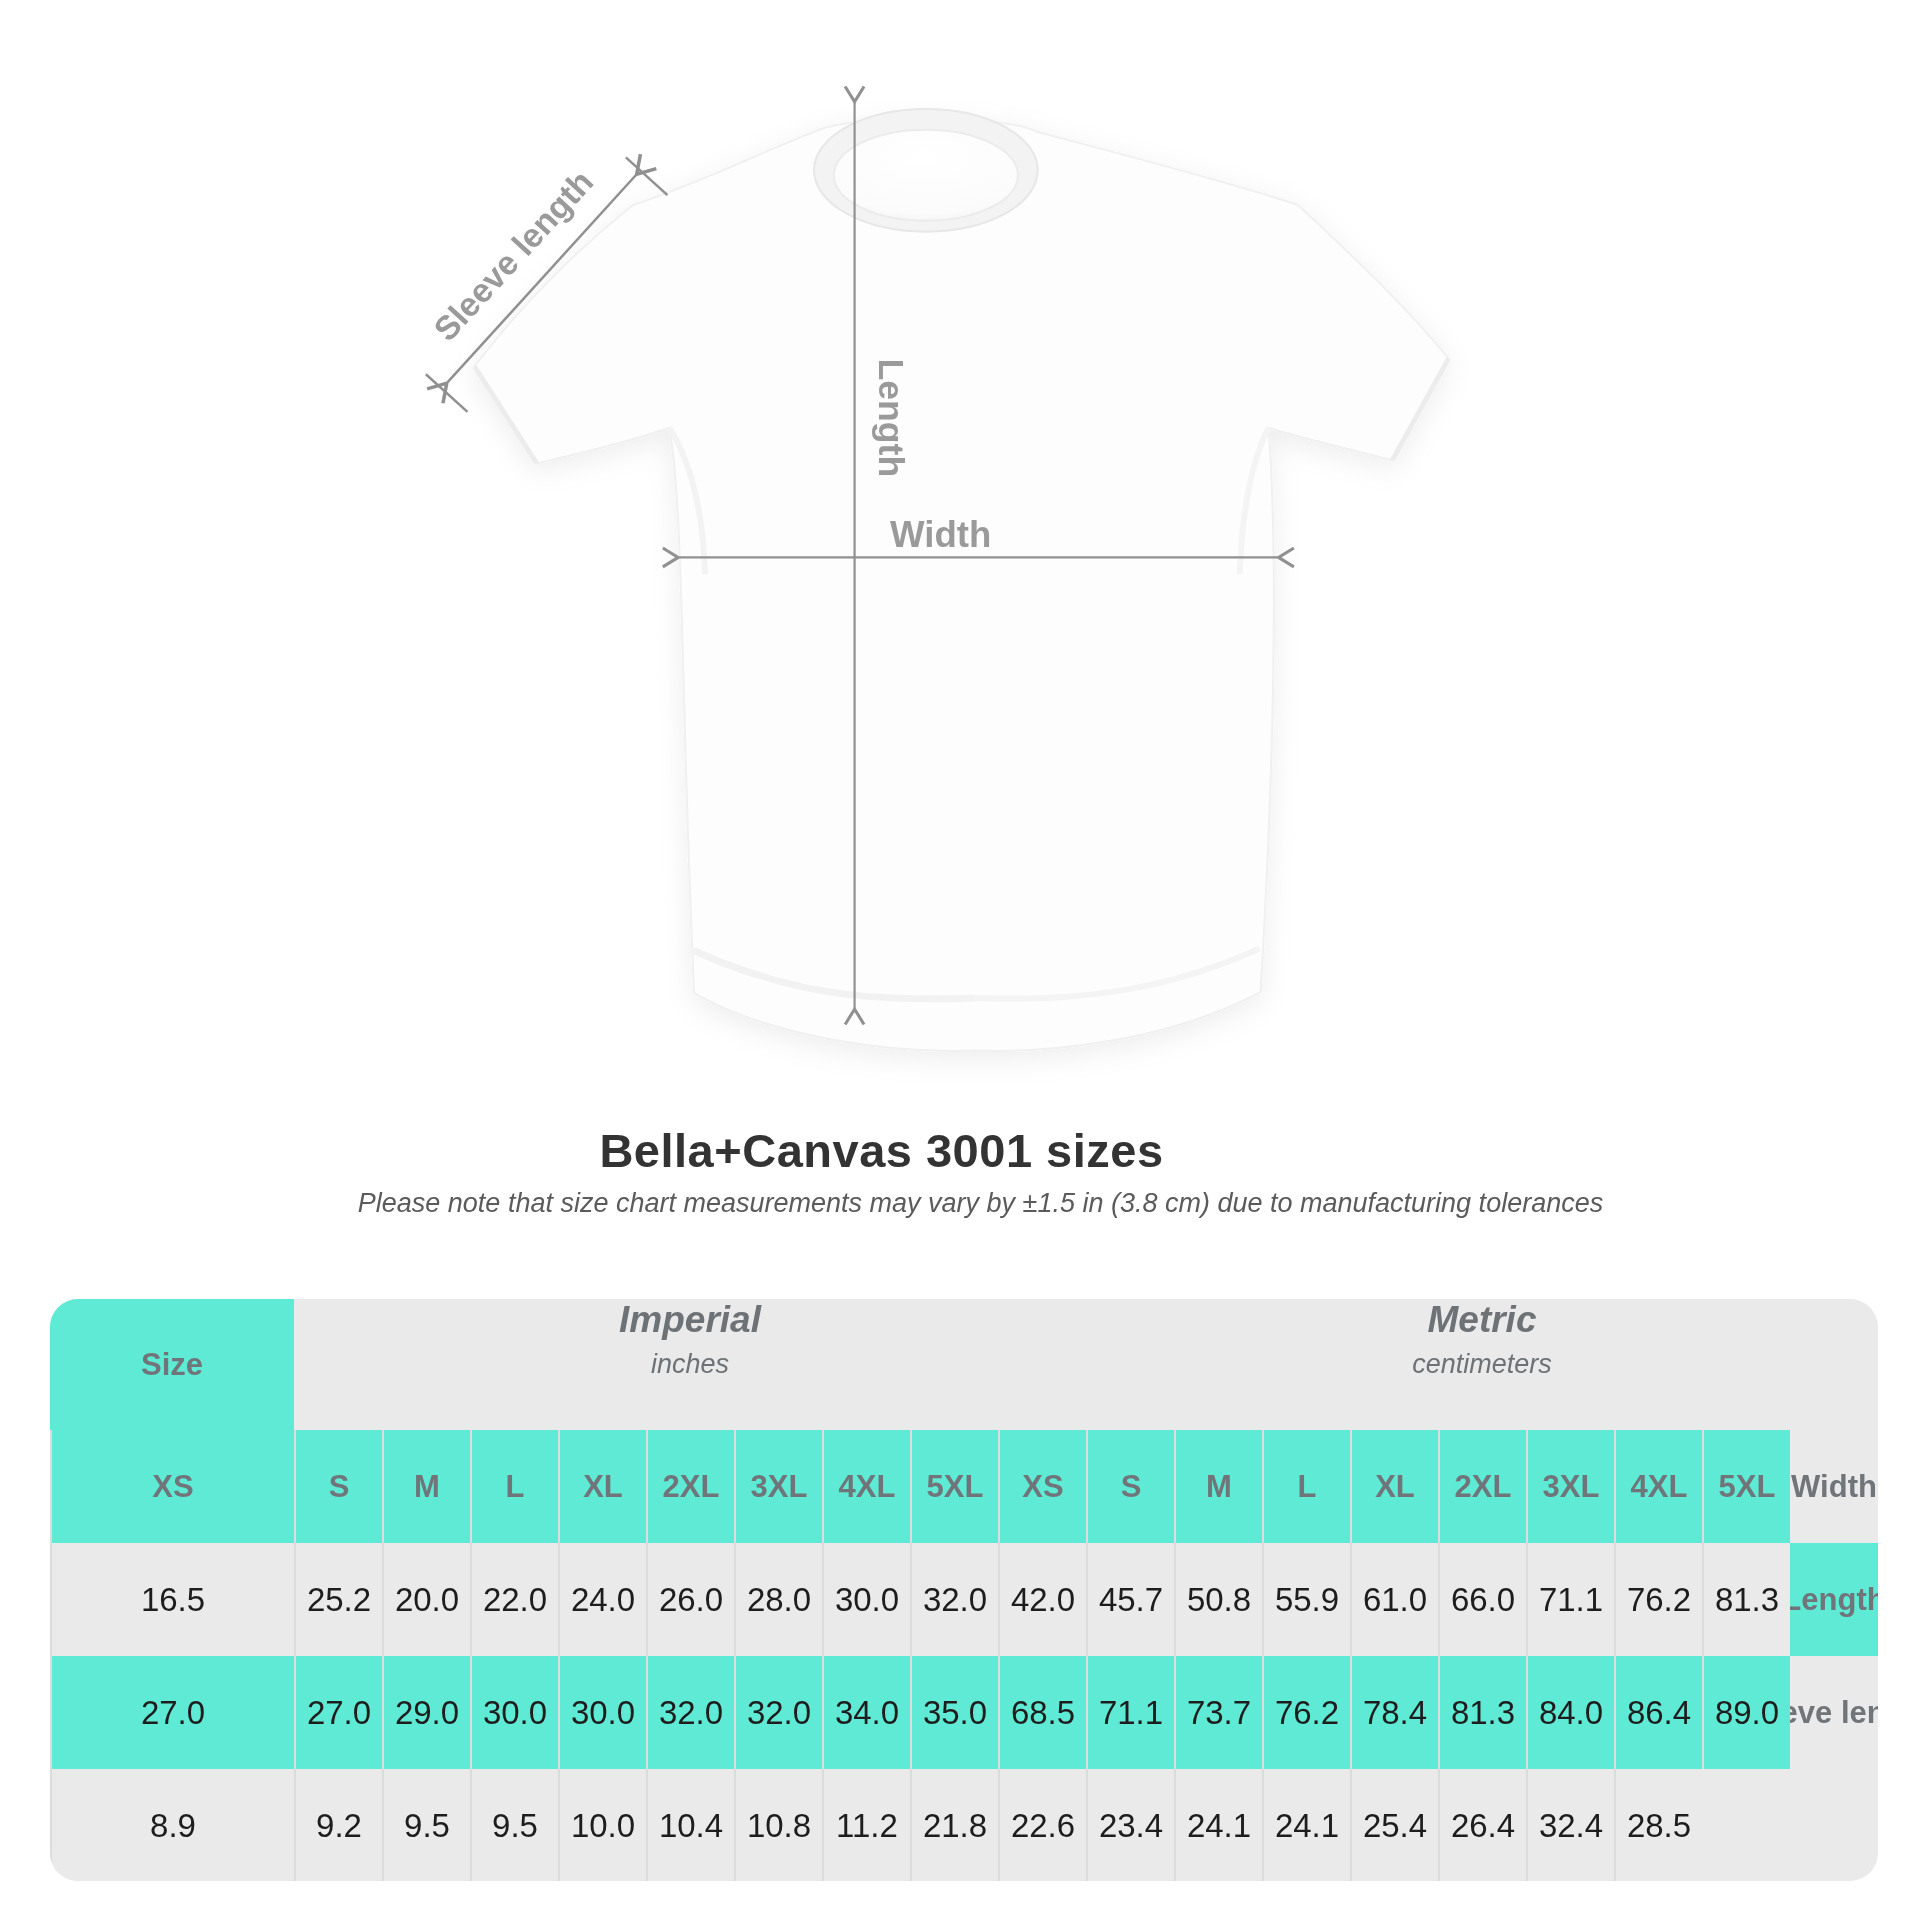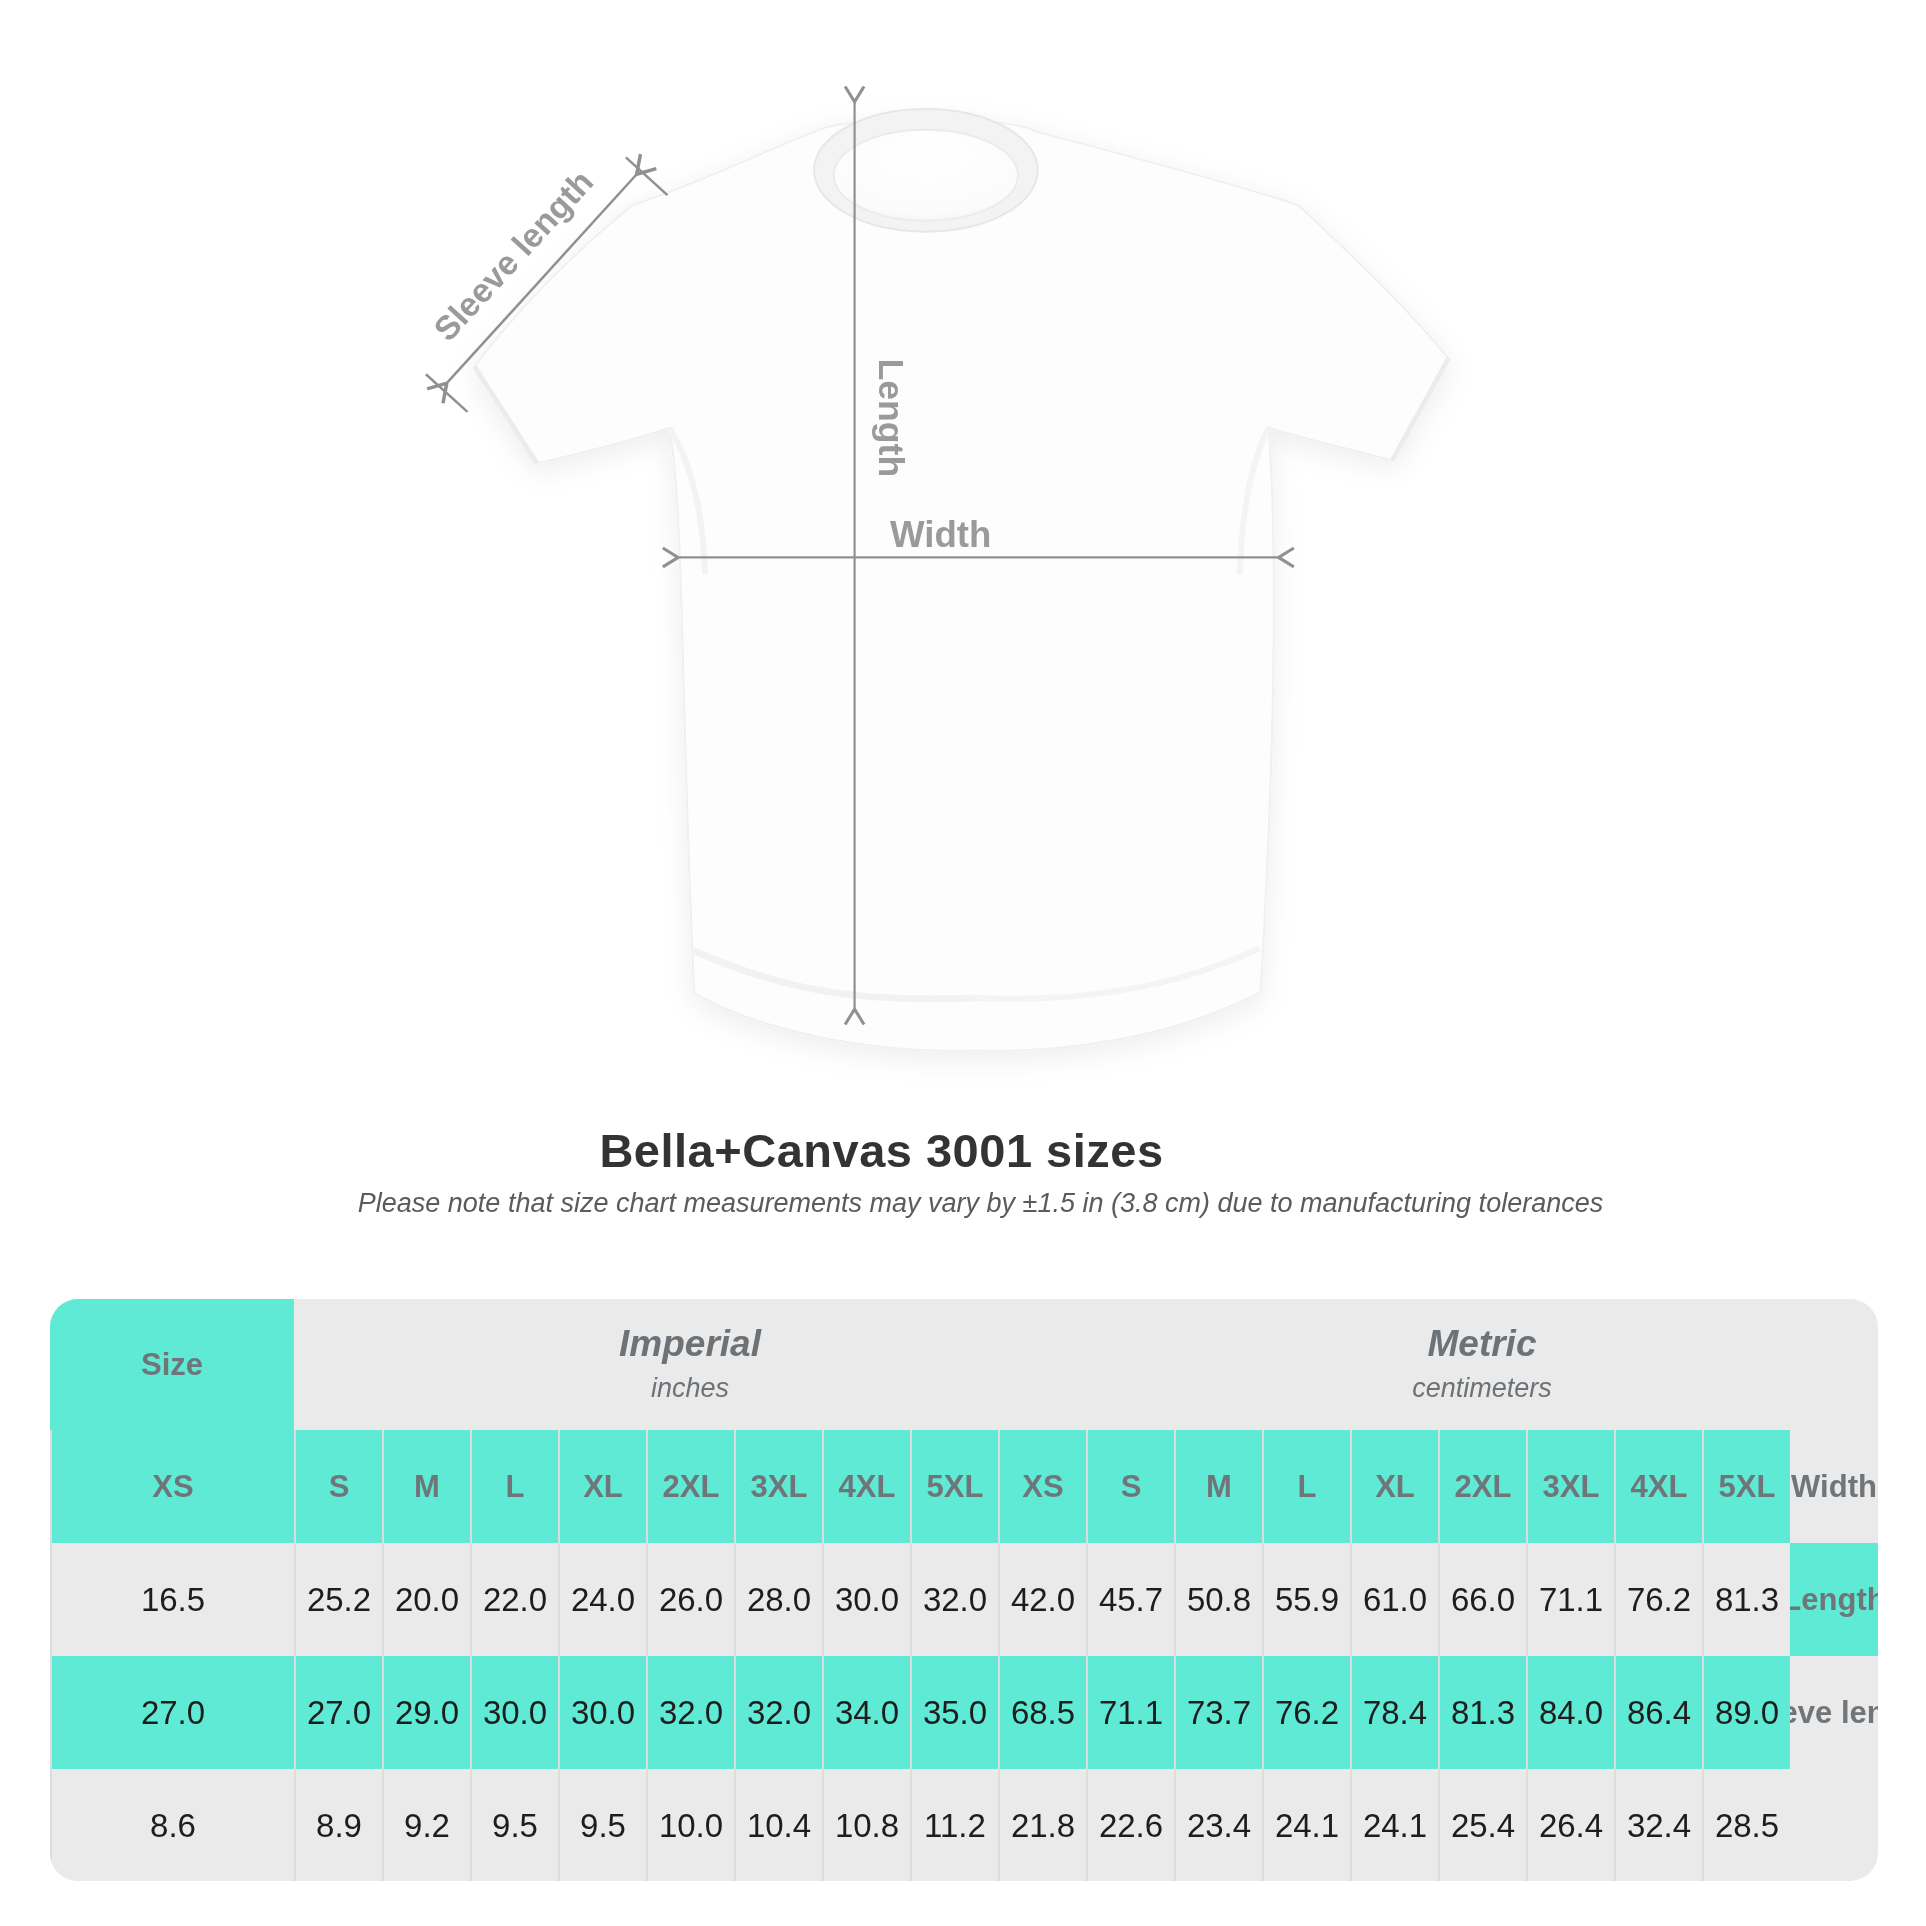--- a/index.html
+++ b/index.html
@@ -30,21 +30,21 @@
   }
   .size-grid{
     display:grid; width:100%; height:100%;
     grid-template-columns:244px repeat(18, 1fr);
     grid-template-rows:131px 113px 113px 113px 113px;
   }
   .cell{
     display:flex; align-items:center; justify-content:center;
     overflow:hidden; white-space:nowrap;
   }
-  .group-head{ grid-row:1; flex-direction:column; justify-content:flex-start; padding-top:24px; }
+  .group-head{ grid-row:1; flex-direction:column; justify-content:flex-start; }
   .group-imperial{ grid-column:2 / 11; }
   .group-metric{ grid-column:11 / 20; }
   .group-name{ font-size:37px; font-weight:bold; font-style:italic; color:#6d7277; }
   .group-unit{ font-size:27px; font-style:italic; color:#6d7277; margin-top:8px; }
 
   .row-white{ background:#5eead4; }
   .row-gray{ background:#eaeaea; }
   .sep{ border-left:2px solid #dcdcdc; }
   .hdr{ font-size:31px; font-weight:bold; color:#70757a; }
   .row-label{ font-size:31px; font-weight:bold; color:#70757a; }
@@ -190,21 +190,20 @@
       <div class="cell row-white val sep">71.1</div>
       <div class="cell row-white val sep">73.7</div>
       <div class="cell row-white val sep">76.2</div>
       <div class="cell row-white val sep">78.4</div>
       <div class="cell row-white val sep">81.3</div>
       <div class="cell row-white val sep">84.0</div>
       <div class="cell row-white val sep">86.4</div>
       <div class="cell row-white val sep">89.0</div>
 
       <div class="cell row-gray row-label">Sleeve length</div>
-      <div class="cell row-gray val sep">8.6</div>
       <div class="cell row-gray val sep">8.9</div>
       <div class="cell row-gray val sep">9.2</div>
       <div class="cell row-gray val sep">9.5</div>
       <div class="cell row-gray val sep">9.5</div>
       <div class="cell row-gray val sep">10.0</div>
       <div class="cell row-gray val sep">10.4</div>
       <div class="cell row-gray val sep">10.8</div>
       <div class="cell row-gray val sep">11.2</div>
       <div class="cell row-gray val sep">21.8</div>
       <div class="cell row-gray val sep">22.6</div>

